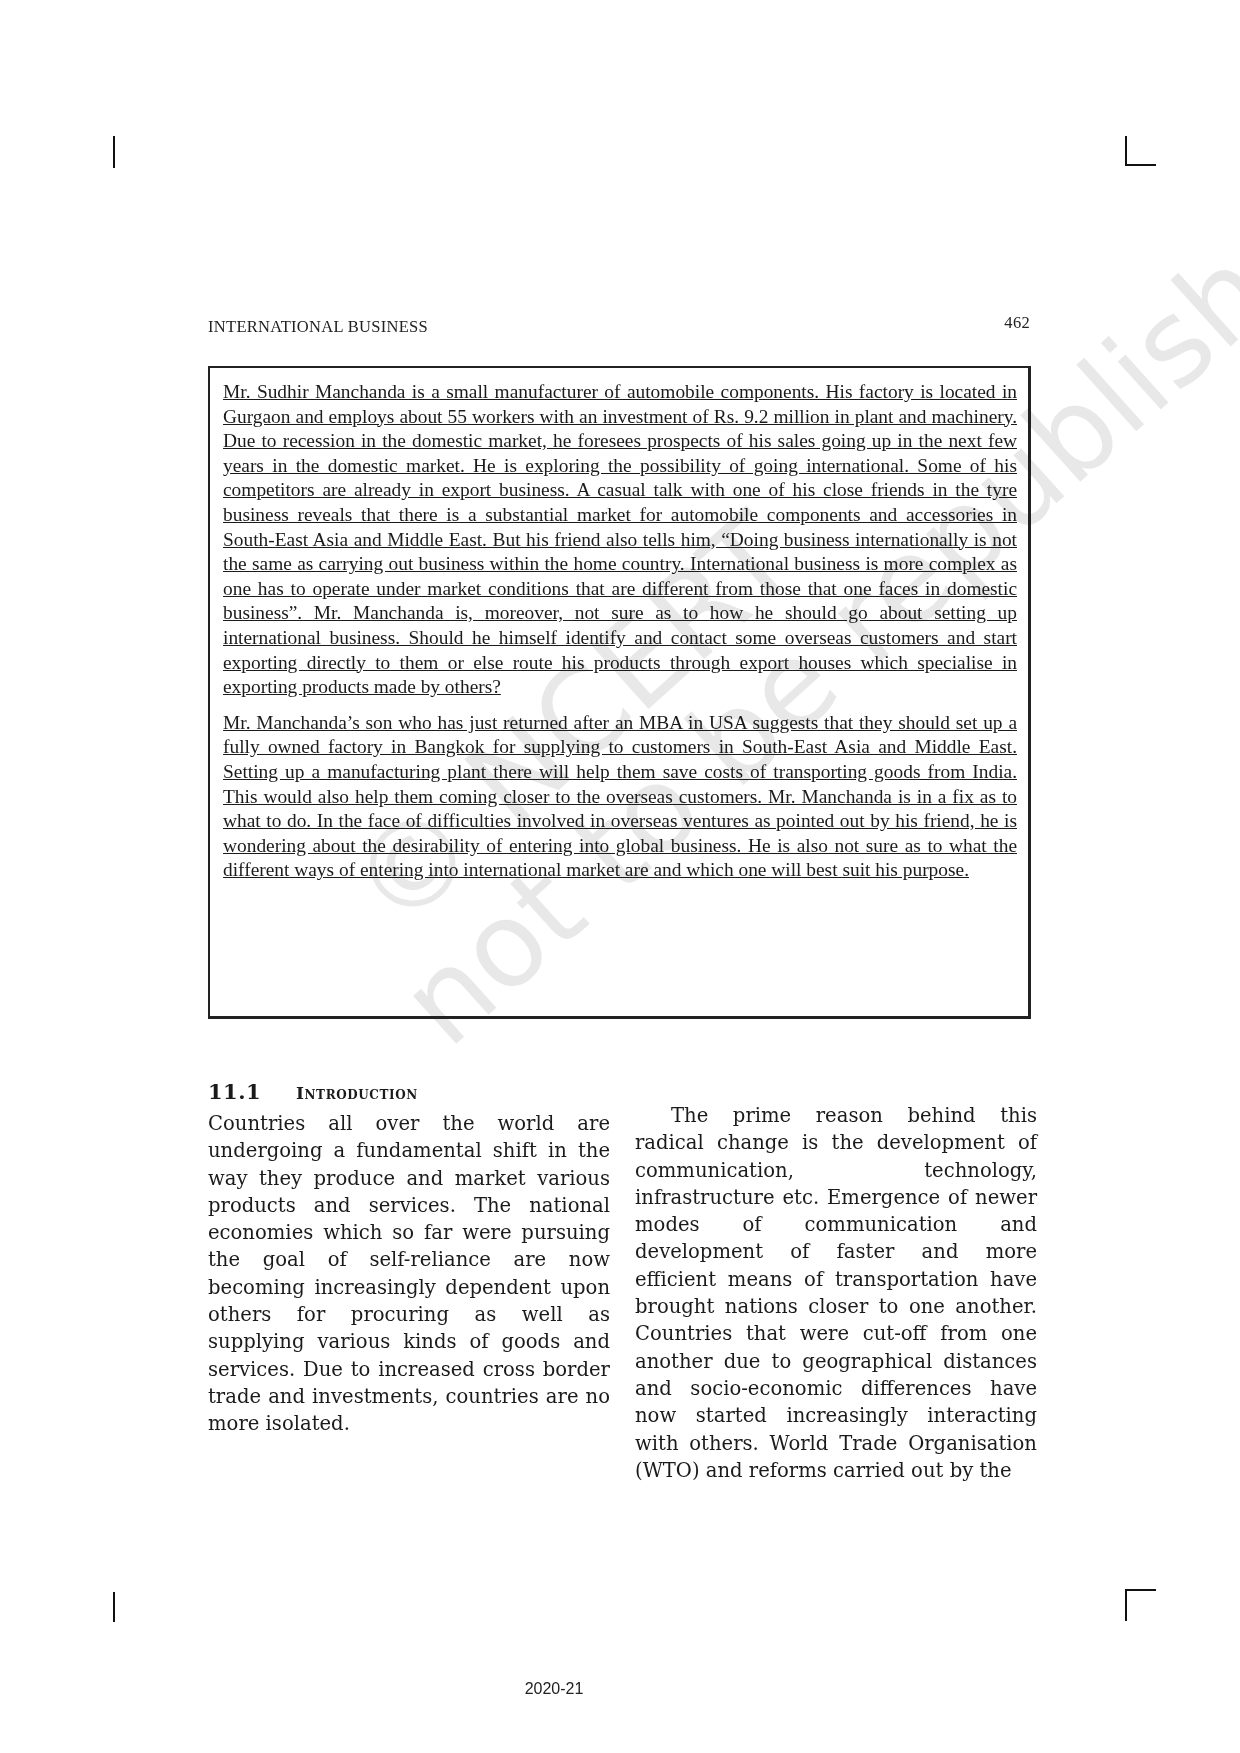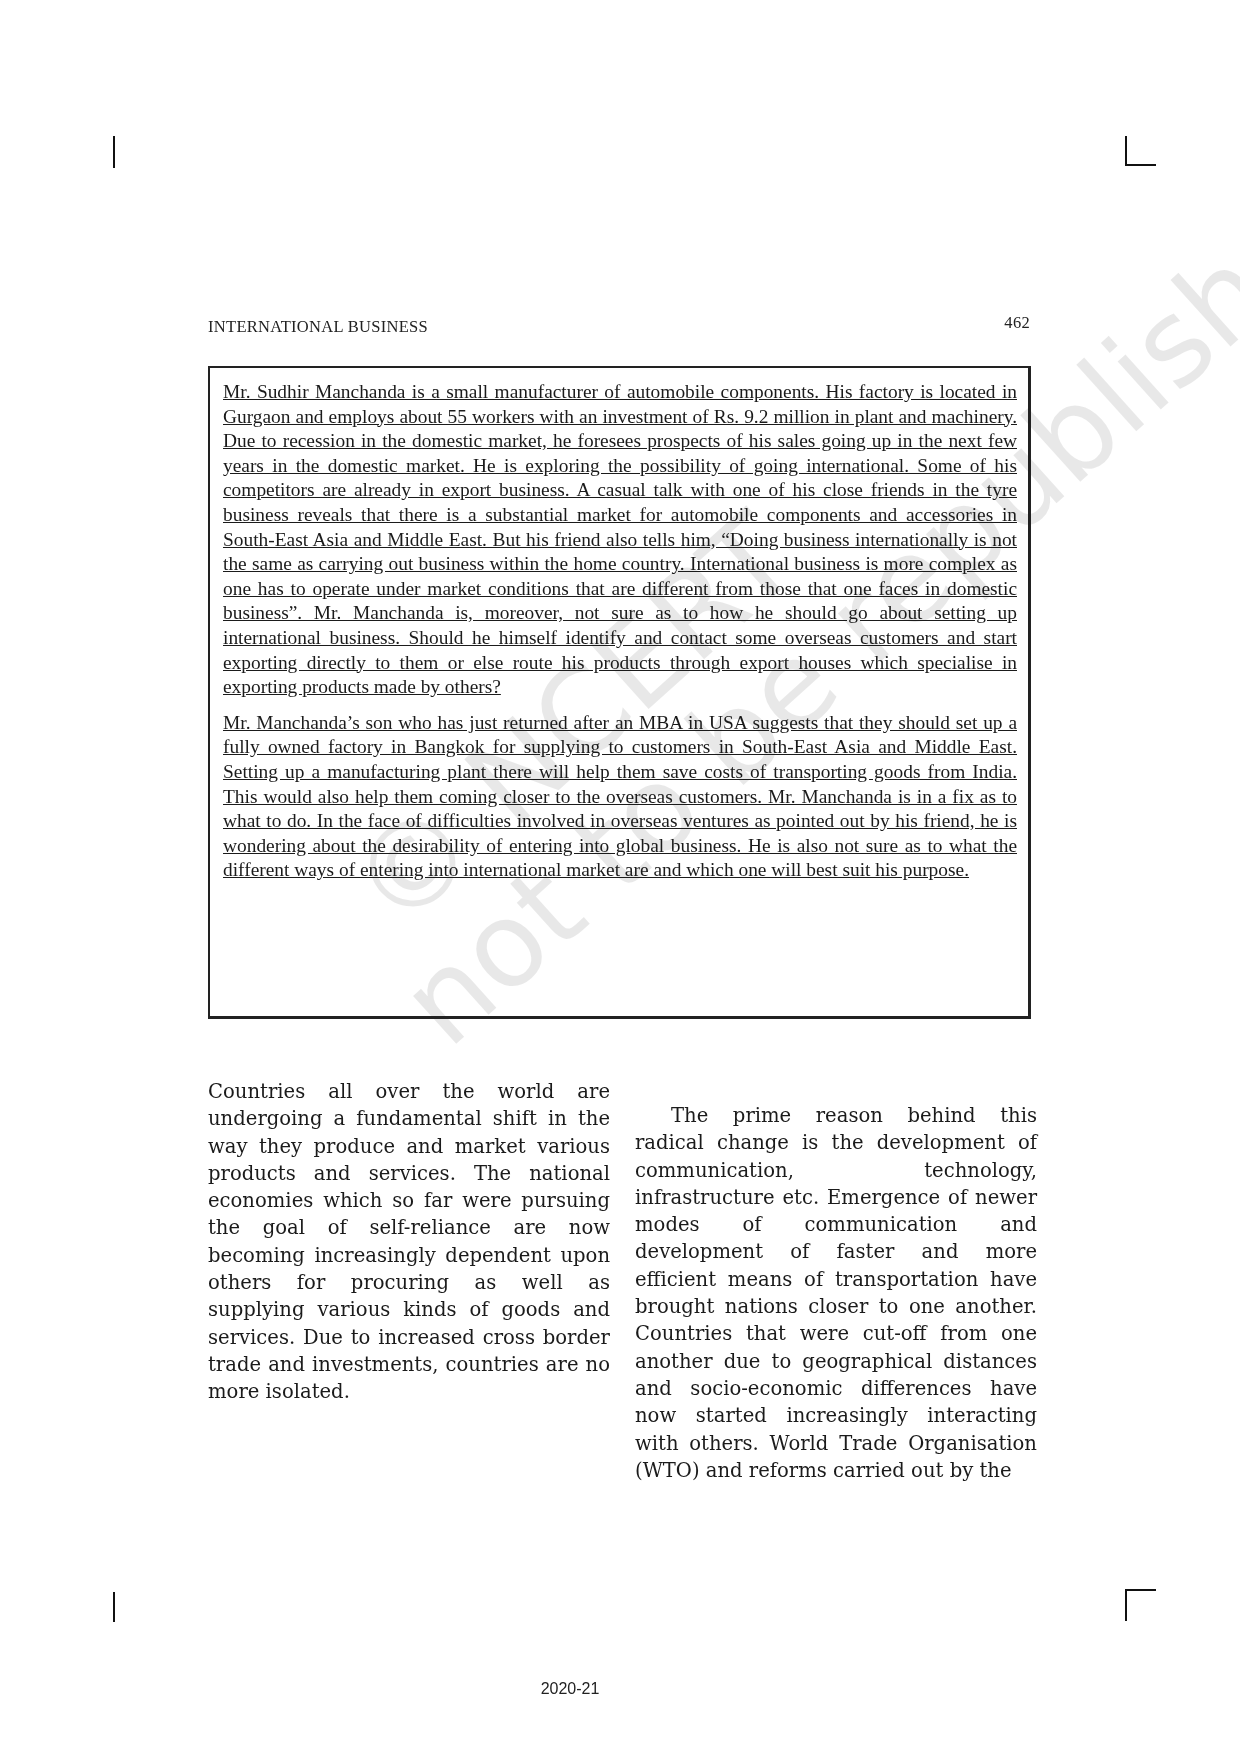--- a/index.html
+++ b/index.html
@@ -41,21 +41,21 @@
   .col-right p { text-indent: 36px; margin-top: 24px; }
 
   .sec-heading {
     height: 26px; margin-bottom: 6px; position: relative;
     font-family: "DejaVu Serif", "Liberation Serif", serif;
   }
   .sec-num { position: absolute; left: 0; top: 0; font-size: 21px; font-weight: bold; letter-spacing: 0.5px; }
   .sec-title { position: absolute; left: 88px; top: 2px; font-size: 17px; font-weight: bold; font-variant: small-caps; letter-spacing: 0.6px; }
 
   .footer {
-    position: absolute; left: 16px; width: 1108px; top: 1680px; text-align: center;
+    position: absolute; left: 0; width: 1108px; top: 1680px; text-align: center;
     font-family: "Liberation Sans", "DejaVu Sans", sans-serif; font-size: 16px; color: #222;
   }
 
   .watermark {
     position: absolute; left: 330px; top: 860px; transform: rotate(-42deg); transform-origin: left top;
     font-family: "DejaVu Sans", "Liberation Sans", sans-serif;
     color: rgba(0,0,0,0.09); pointer-events: none; white-space: nowrap;
   }
   .watermark .wm-line1 { font-size: 118px; line-height: 120px; display: block; }
   .watermark .wm-line2 { font-size: 118px; line-height: 120px; display: block; margin-left: -40px; }
@@ -82,20 +82,24 @@
 
 <div class="case-box">
   <div class="inner">
     <p>Mr. Sudhir Manchanda is a small manufacturer of automobile components. His factory is located in Gurgaon and employs about 55 workers with an investment of Rs. 9.2 million in plant and machinery. Due to recession in the domestic market, he foresees prospects of his sales going up in the next few years in the domestic market. He is exploring the possibility of going international. Some of his competitors are already in export business. A casual talk with one of his close friends in the tyre business reveals that there is a substantial market for automobile components and accessories in South-East Asia and Middle East. But his friend also tells him, “Doing business internationally is not the same as carrying out business within the home country. International business is more complex as one has to operate under market conditions that are different from those that one faces in domestic business”. Mr. Manchanda is, moreover, not sure as to how he should go about setting up international business. Should he himself identify and contact some overseas customers and start exporting directly to them or else route his products through export houses which specialise in exporting products made by others?</p>
     <p>Mr. Manchanda’s son who has just returned after an MBA in USA suggests that they should set up a fully owned factory in Bangkok for supplying to customers in South-East Asia and Middle East. Setting up a manufacturing plant there will help them save costs of transporting goods from India. This would also help them coming closer to the overseas customers. Mr. Manchanda is in a fix as to what to do. In the face of difficulties involved in overseas ventures as pointed out by his friend, he is wondering about the desirability of entering into global business. He is also not sure as to what the different ways of entering into international market are and which one will best suit his purpose.</p>
   </div>
 </div>
 
 <div class="section">
   <div class="col col-left">
+    <div class="sec-heading">
+      <span class="sec-num">11.1</span>
+      <span class="sec-title">Introduction</span>
+    </div>
     <p>Countries all over the world are undergoing a fundamental shift in the way they produce and market various products and services. The national economies which so far were pursuing the goal of self-reliance are now becoming increasingly dependent upon others for procuring as well as supplying various kinds of goods and services. Due to increased cross border trade and investments, countries are no more isolated.</p>
   </div>
   <div class="col col-right">
     <p>The prime reason behind this radical change is the development of communication, technology, infrastructure etc. Emergence of newer modes of communication and development of faster and more efficient means of transportation have brought nations closer to one another. Countries that were cut-off from one another due to geographical distances and socio-economic differences have now started increasingly interacting with others. World Trade Organisation (WTO) and reforms carried out by the</p>
   </div>
 </div>
 
 <div class="footer">2020-21</div>
 
 </body></html>

